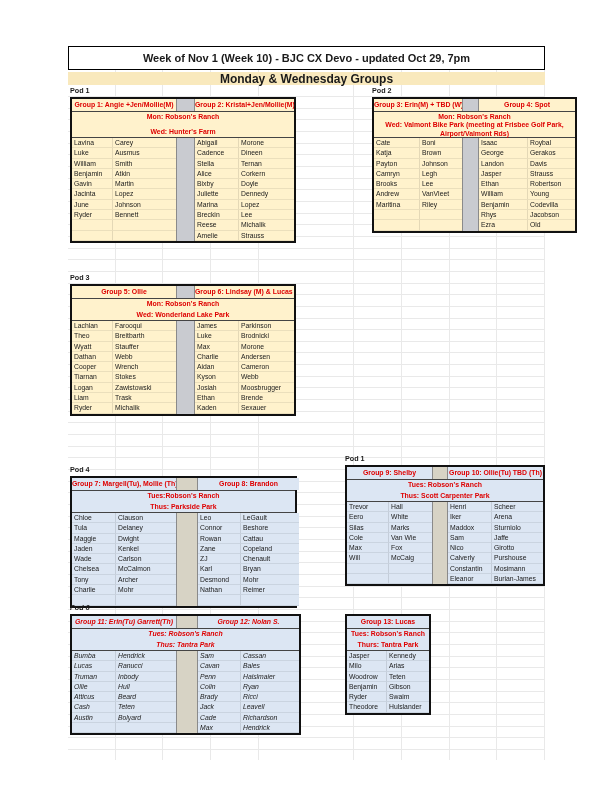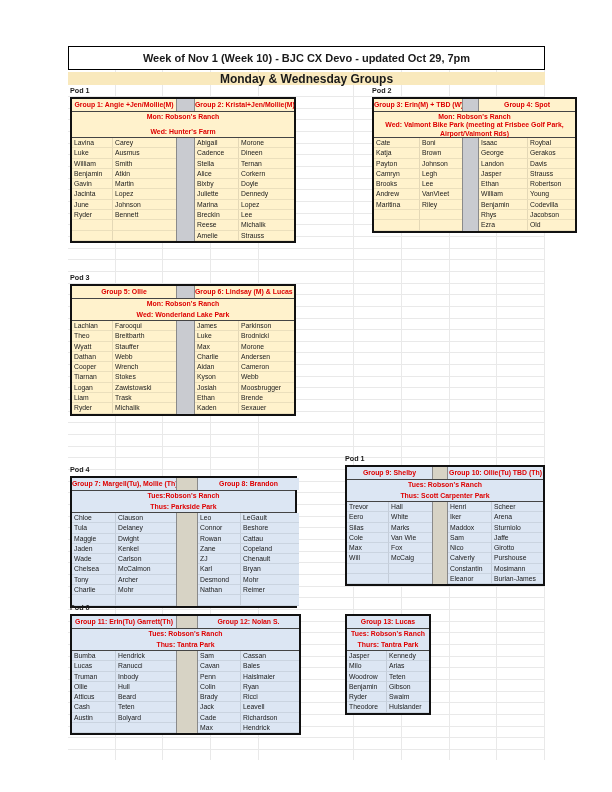--- a/index.html
+++ b/index.html
@@ -352,21 +352,21 @@
             <div class="cell fn">Constantin</div>
             <div class="cell">Mosimann</div>
             <div class="cell fn"></div>
             <div class="cell"></div>
             <div class="cell div-col"></div>
             <div class="cell fn">Eleanor</div>
             <div class="cell">Burian-James</div>
           </div>
         </div>
       </div>
-      <div class="pod blue" style="left: 70px; top: 603px; width: 231px;">
+      <div class="pod blue" style="left: 70px; top: 603px; width: 231px; font-style: italic;">
         <div class="pod-label">Pod 6</div>
         <div class="pod-box">
           <div class="grid group-row" style="grid-template-columns: 44px 60px 22px 43px 58px;">
             <div class="group-cell red" style="grid-column: 1 / 3;">Group 11: Erin(Tu) Garrett(Th)</div>
             <div class="group-cell div-col"></div>
             <div class="group-cell red" style="grid-column: 4 / 6;">Group 12: Nolan S.</div>
           </div>
           <div class="sched" style="height: 22px;">
             <div class="red">Tues: Robson's Ranch</div>
             <div class="red">Thus: Tantra Park</div>

